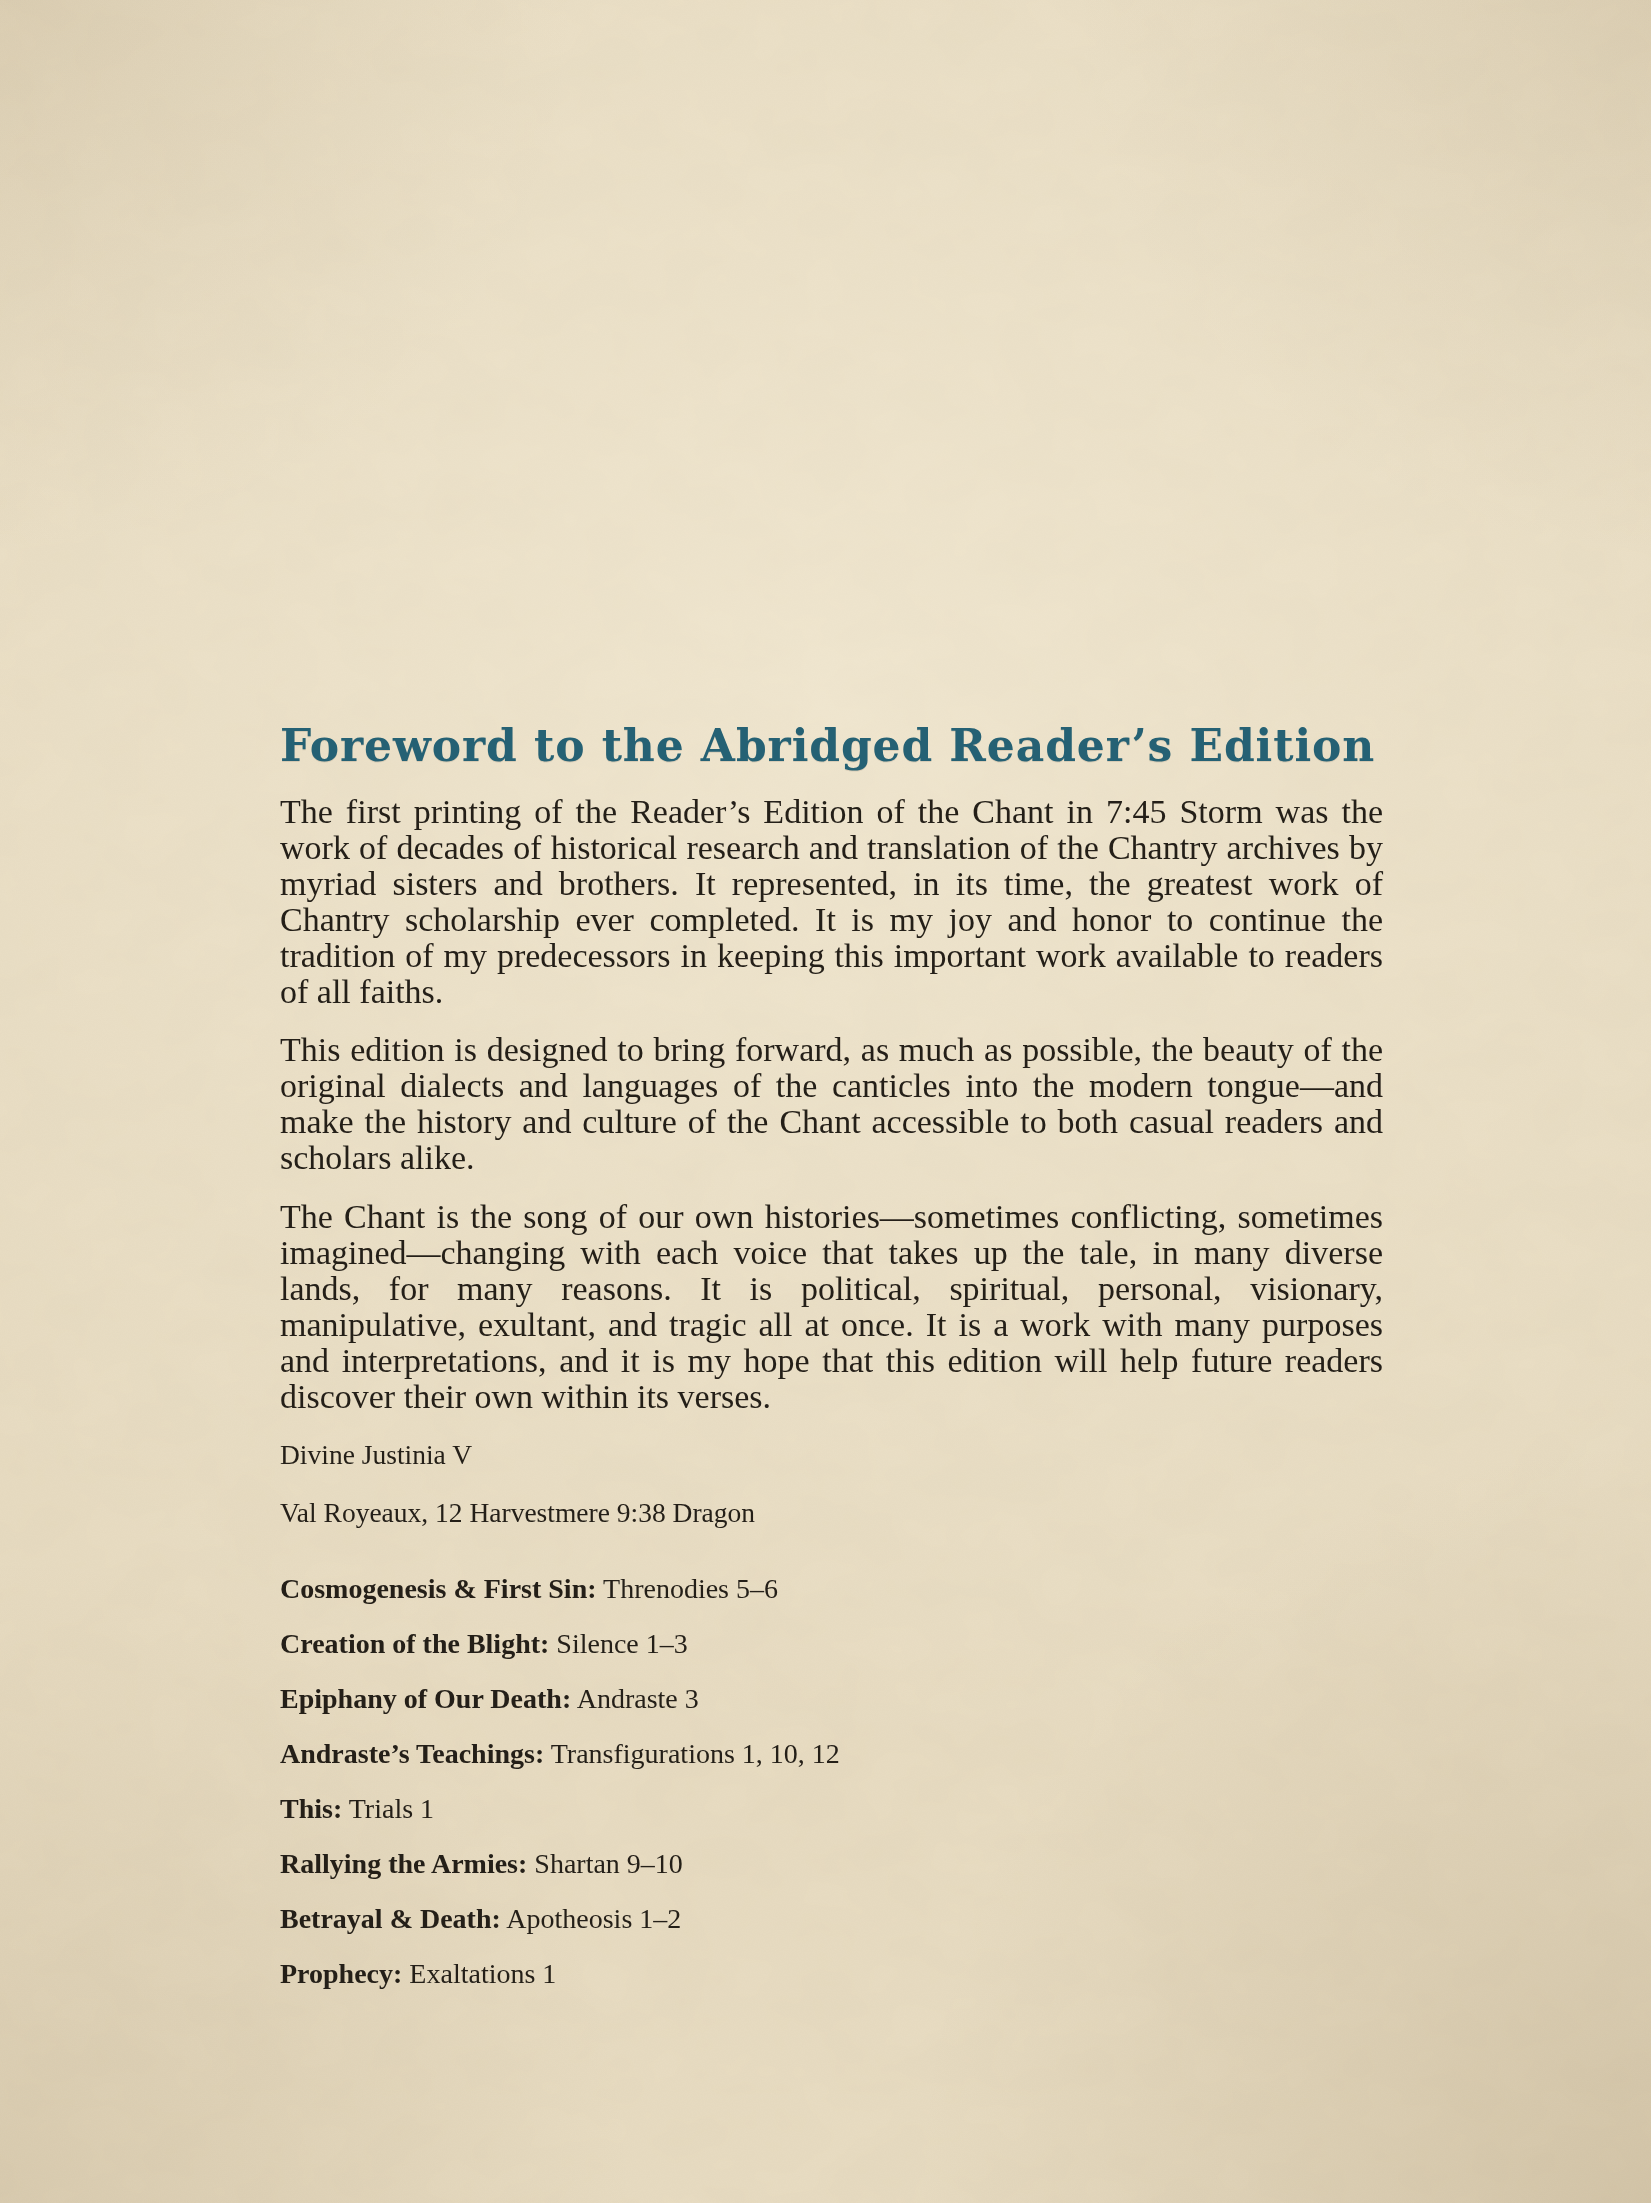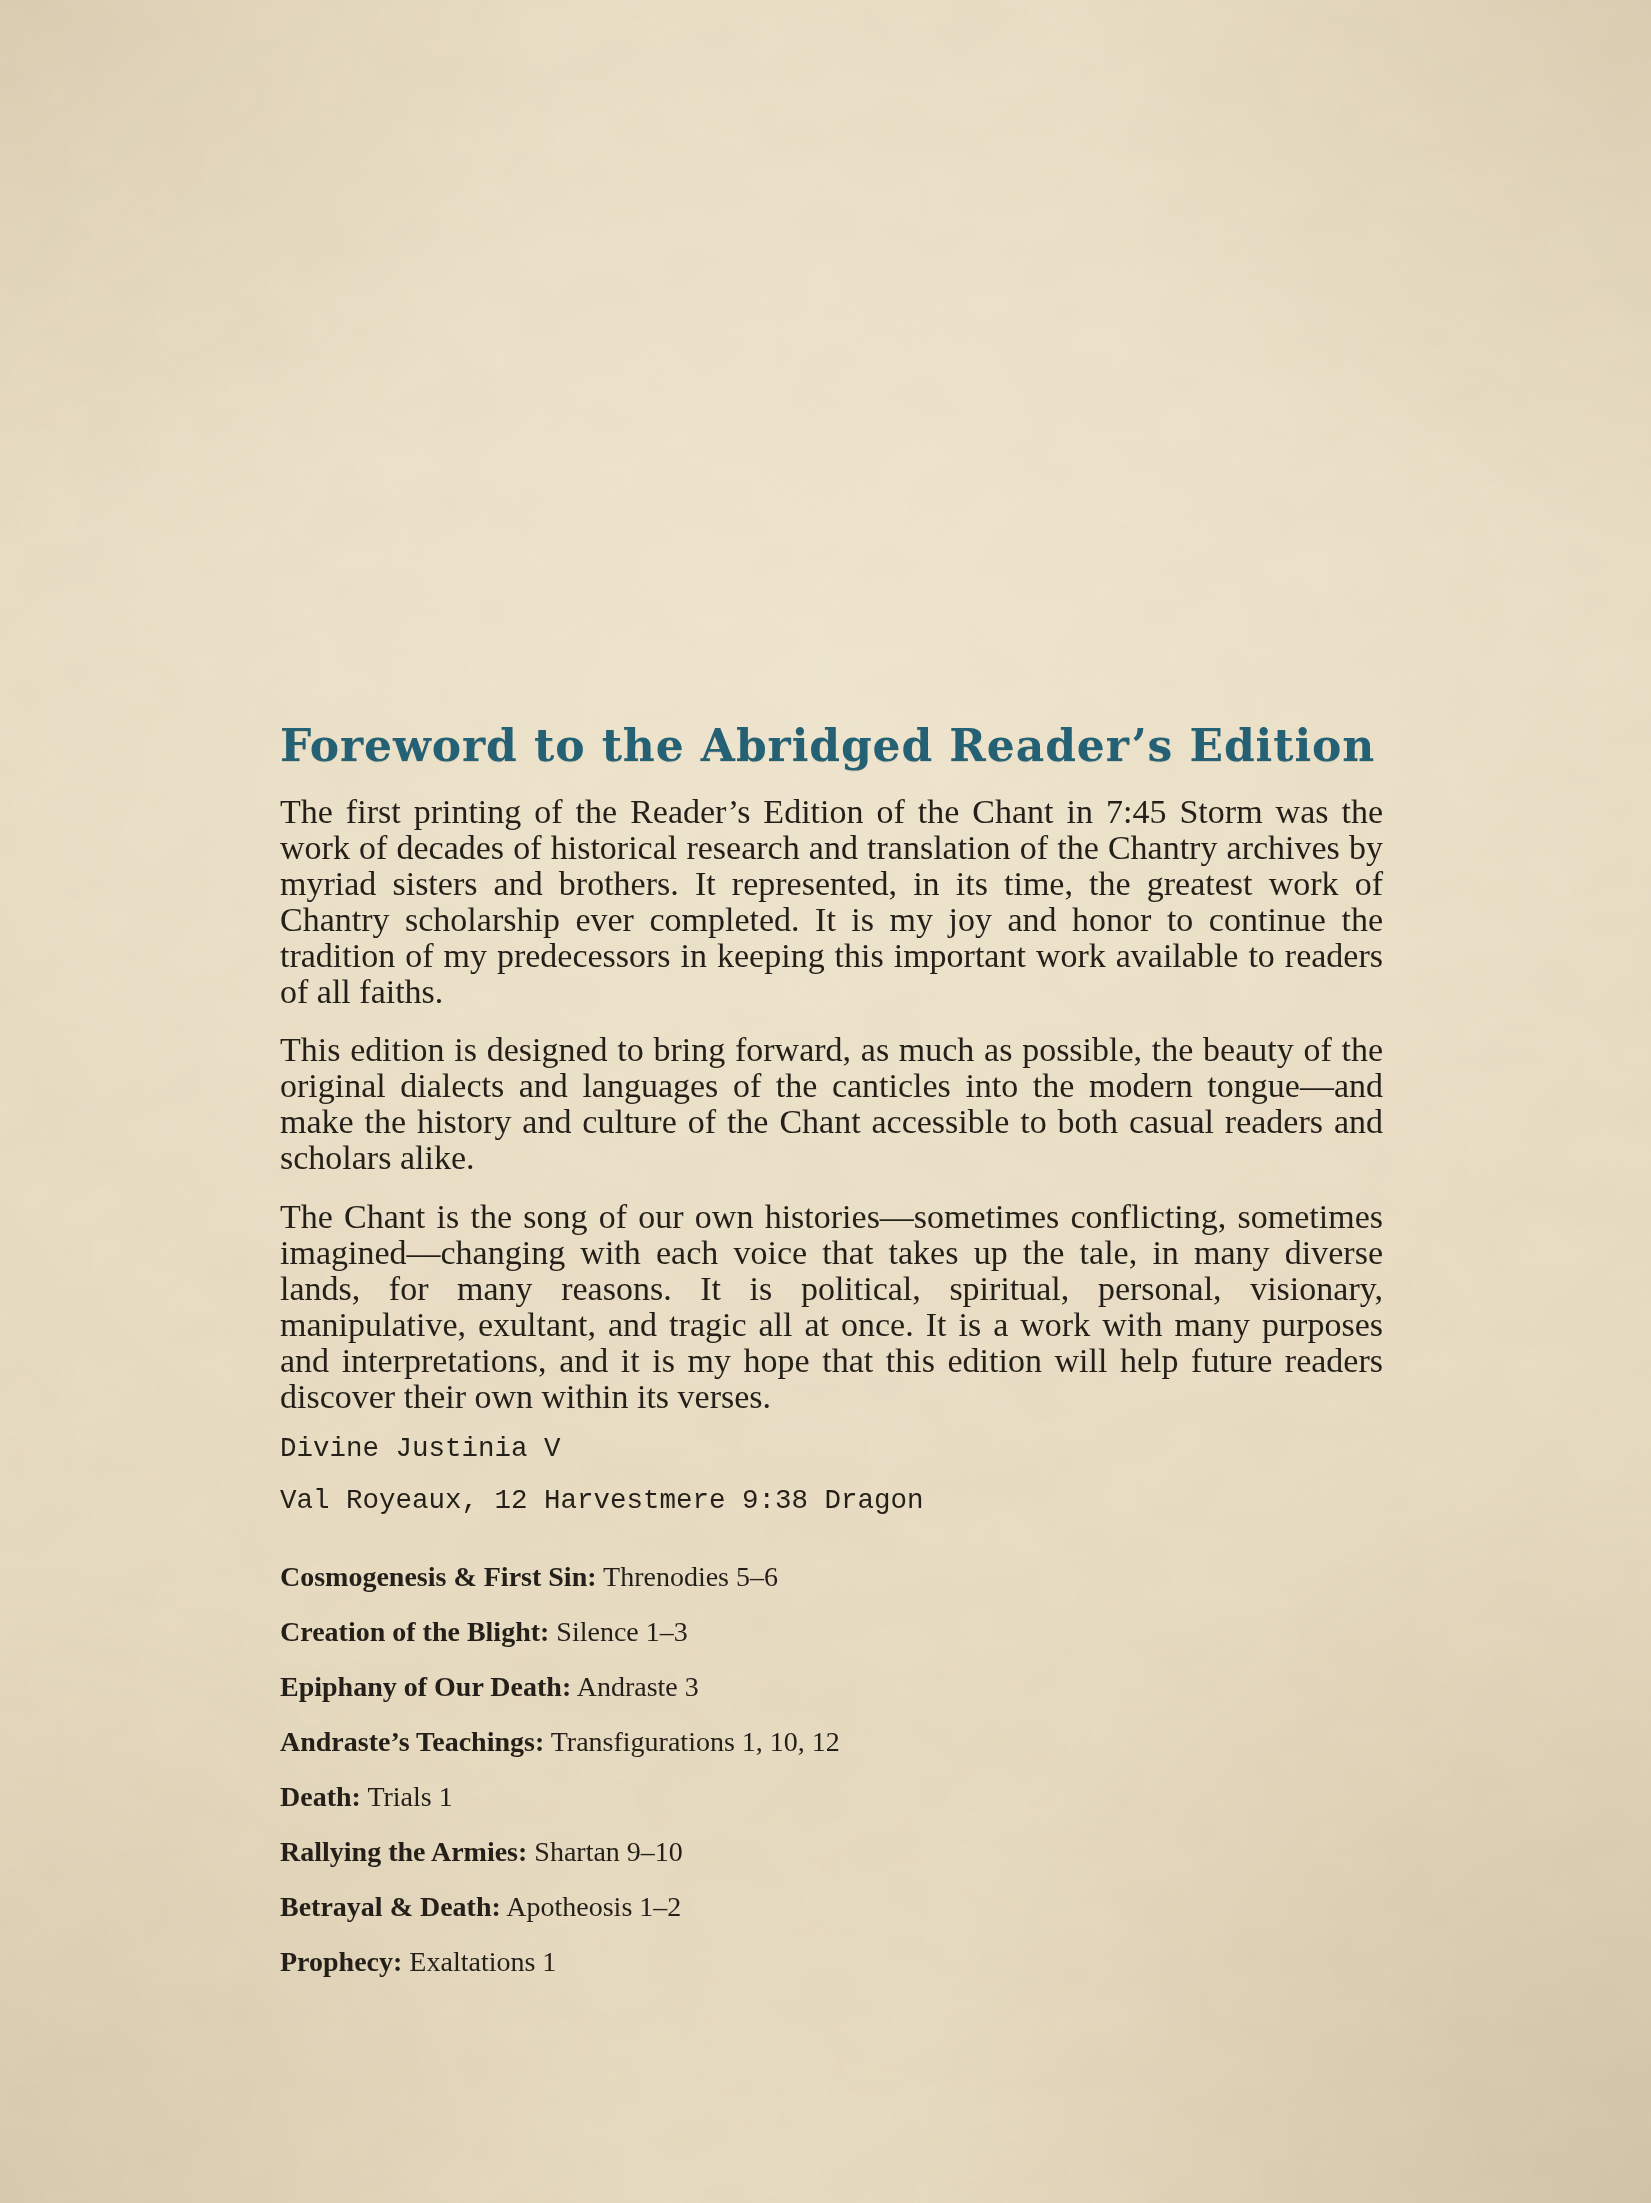--- a/index.html
+++ b/index.html
@@ -50,25 +50,24 @@
     text-shadow:0 0.9px 0 rgba(70,50,30,0.12);
   }
   p.body-par{
     margin-top:22.4px;
     font-size:34px;
     line-height:36px;
     text-align:justify;
     color:var(--body-color);
   }
   p.sig{
-    margin-top:16px;
+    margin-top:22px;
     font-size:27.5px;
     line-height:36px;
     color:var(--body-color);
-    font-family:Liberation Mono, monospace;
   }
   h2.contents-heading{
     margin-top:62px;
     font-family:"DejaVu Serif", serif;
     font-weight:bold;
     font-size:39px;
     line-height:1.1;
     letter-spacing:6.9px;
     color:var(--heading-color);
   }
@@ -130,21 +129,21 @@
     </li>
     <li>
       <strong>Epiphany of Our Death:</strong>
       <span>Andraste 3</span>
     </li>
     <li>
       <strong>Andraste’s Teachings:</strong>
       <span>Transfigurations 1, 10, 12</span>
     </li>
     <li>
-      <strong>Death:</strong>
+      <strong>This:</strong>
       <span>Trials 1</span>
     </li>
     <li>
       <strong>Rallying the Armies:</strong>
       <span>Shartan 9–10</span>
     </li>
     <li>
       <strong>Betrayal &amp; Death:</strong>
       <span>Apotheosis 1–2</span>
     </li>

